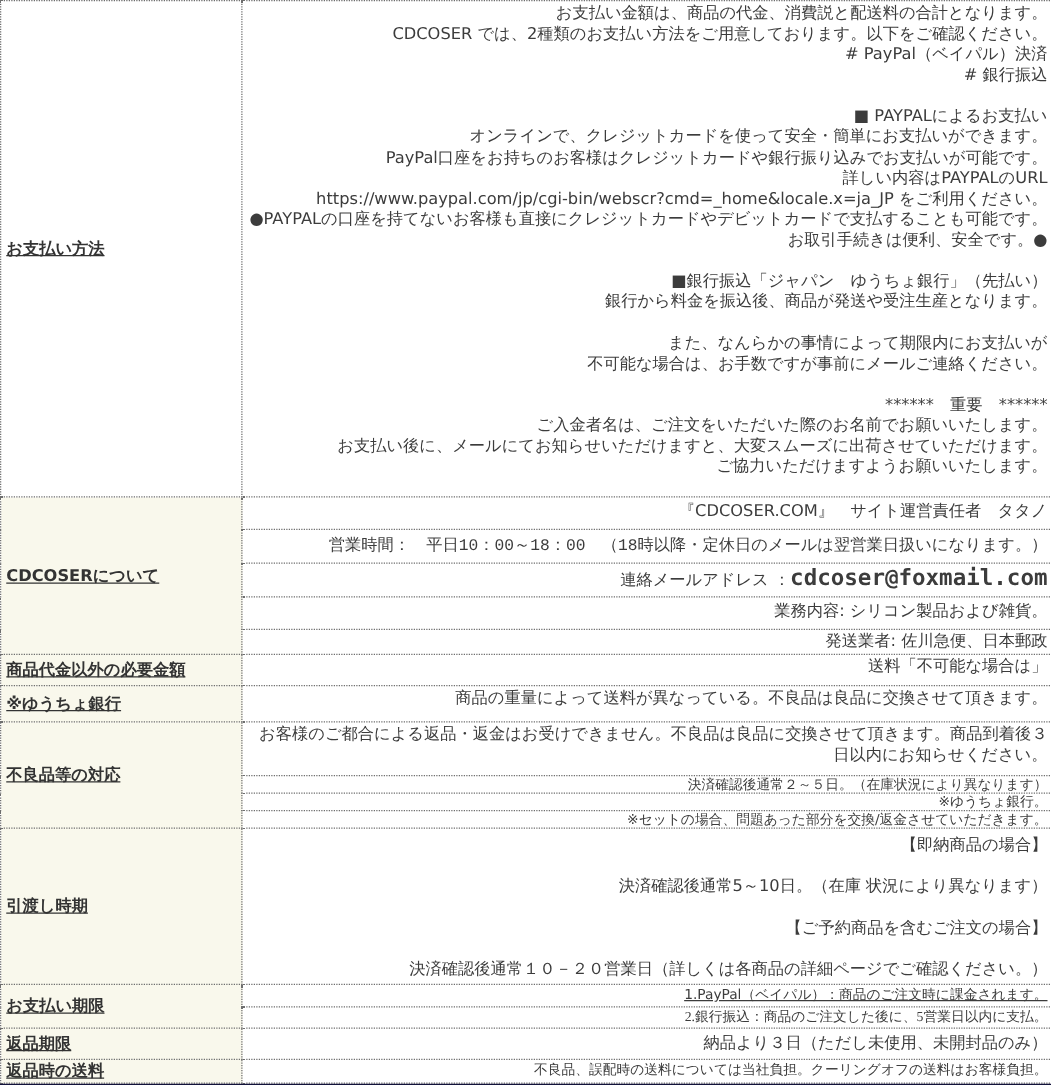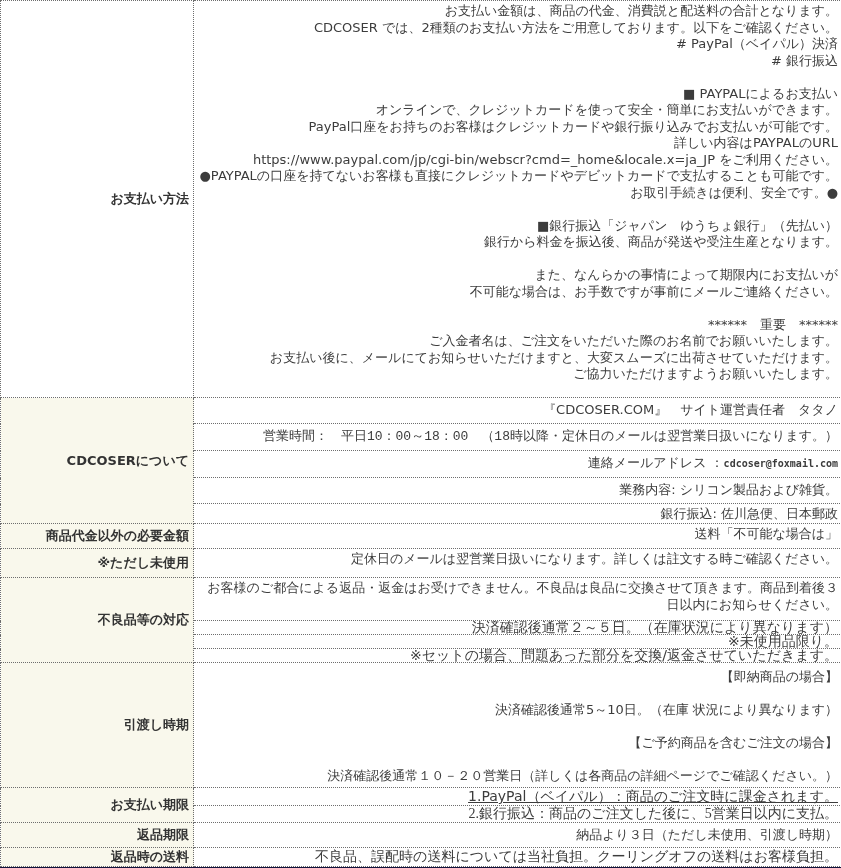--- a/index.html
+++ b/index.html
@@ -2,29 +2,29 @@
 <html><head>
 <meta charset="utf-8">
 <style>
   html,body{margin:0;padding:0;background:#fff;}
   body{font-family:"DejaVu Sans","Liberation Sans",sans-serif;font-size:13px;color:#3c3c3c;}
   .wrap{width:841px;}
   table.policy{width:841px;table-layout:fixed;border-collapse:collapse;border:1px dotted #666;border-top:none;}
   col.c1{width:193px;}
   col.c2{width:648px;}
   th,td{border:1px dotted #6e6e6e;}
-  th.label{font-weight:bold;text-align:right;vertical-align:middle;color:#333;
-           background:#f9f8ec;font-size:13px;padding:0 4px;}
+  th.label{font-weight:bold;text-align:left;vertical-align:middle;color:#333;
+           background:#f9f8ec;font-size:13px;padding:0 4px;text-decoration:underline;}
   th.label.white{background:#ffffff;}
   td.c{vertical-align:top;text-align:right;padding:2px 3px 0 3px;line-height:16.5px;}
   td.pre{white-space:pre-wrap;word-break:break-all;}
   td.nowrap{white-space:nowrap;overflow:hidden;padding-left:47px;}
-  td.tight{padding:0 3px;line-height:13px;font-size:14px;}
+  td.tight{padding:0 3px;line-height:13px;font-size:11px;}
   td.mid{vertical-align:middle;padding-top:0;}
-  .email{font-weight:bold;font-family:"DejaVu Sans Mono","Liberation Mono",monospace;font-size:10px;}
+  .email{font-weight:bold;font-family:"DejaVu Sans Mono","Liberation Mono",monospace;font-size:18px;}
   tr.r-payment{height:397px;}
   tr.r-about-1{height:26px;} tr.r-about-2{height:27px;font-family:Liberation Mono, monospace;} tr.r-about-3{height:27px;}
   tr.r-about-4{height:26px;} tr.r-about-5{height:20px;}
   tr.r-extra{height:25px;}
   tr.r-shipnote{height:29px;}
   tr.r-defect-1{height:43px;} tr.r-defect-2{height:14px;}
   tr.r-defect-3{height:14px;} tr.r-defect-4{height:13px;}
   tr.r-delivery{height:125px;}
   tr.r-deadline-1{height:18px;} tr.r-deadline-2{height:17px;}
   tr.r-retdead{height:25px;}
@@ -75,42 +75,42 @@
       <tr class="r-about-2">
         <td class="c nowrap mid">営業時間：　平日10：00～18：00　（18時以降・定休日のメールは翌営業日扱いになります。）</td>
       </tr>
       <tr class="r-about-3">
         <td class="c nowrap mid"><span>連絡メールアドレス ：</span><span class="email">cdcoser@foxmail.com</span></td>
       </tr>
       <tr class="r-about-4">
         <td class="c nowrap mid">業務内容: シリコン製品および雑貨。</td>
       </tr>
       <tr class="r-about-5">
-        <td class="c nowrap">銀行振込: 佐川急便、日本郵政</td>
+        <td class="c nowrap">発送業者: 佐川急便、日本郵政</td>
       </tr>
 
       <tr class="r-extra">
         <th class="label">商品代金以外の必要金額</th>
         <td class="c nowrap">送料「不可能な場合は」</td>
       </tr>
 
       <tr class="r-shipnote">
-        <th class="label">※ただし未使用</th>
-        <td class="c nowrap">定休日のメールは翌営業日扱いになります。詳しくは註文する時ご確認ください。</td>
+        <th class="label">※ゆうちょ銀行</th>
+        <td class="c nowrap">商品の重量によって送料が異なっている。不良品は良品に交換させて頂きます。</td>
       </tr>
 
       <tr class="r-defect-1">
         <th class="label" rowspan="4">不良品等の対応</th>
         <td class="c">お客様のご都合による返品・返金はお受けできません。不良品は良品に交換させて頂きます。商品到着後３日以内にお知らせください。</td>
       </tr>
       <tr class="r-defect-2">
         <td class="c tight nowrap">決済確認後通常２～５日。（在庫状況により異なります）</td>
       </tr>
       <tr class="r-defect-3">
-        <td class="c tight nowrap">※未使用品限り。</td>
+        <td class="c tight nowrap">※ゆうちょ銀行。</td>
       </tr>
       <tr class="r-defect-4">
         <td class="c tight nowrap">※セットの場合、問題あった部分を交換/返金させていただきます。</td>
       </tr>
 
       <tr class="r-delivery">
         <th class="label">引渡し時期</th>
         <td class="c pre" style="padding-top:6px;">【即納商品の場合】
 
 決済確認後通常5～10日。（在庫 状況により異なります）
@@ -123,21 +123,21 @@
       <tr class="r-deadline-1">
         <th class="label" rowspan="2">お支払い期限</th>
         <td class="c tight nowrap" style="line-height:16px;text-decoration:underline;">1.PayPal（ベイパル）：商品のご注文時に課金されます。</td>
       </tr>
       <tr class="r-deadline-2">
         <td class="c tight nowrap" style="line-height:16px;font-family:Liberation Serif, serif;">2.銀行振込：商品のご注文した後に、5営業日以内に支払。</td>
       </tr>
 
       <tr class="r-retdead">
         <th class="label">返品期限</th>
-        <td class="c nowrap mid">納品より３日（ただし未使用、引渡し時期）</td>
+        <td class="c nowrap mid">納品より３日（ただし未使用、未開封品のみ）</td>
       </tr>
 
       <tr class="r-retship">
         <th class="label">返品時の送料</th>
         <td class="c tight nowrap" style="line-height:16px;padding-left:28px;">不良品、誤配時の送料については当社負担。クーリングオフの送料はお客様負担。</td>
       </tr>
     </tbody>
   </table>
 
   <div class="bottom-bar"></div>

